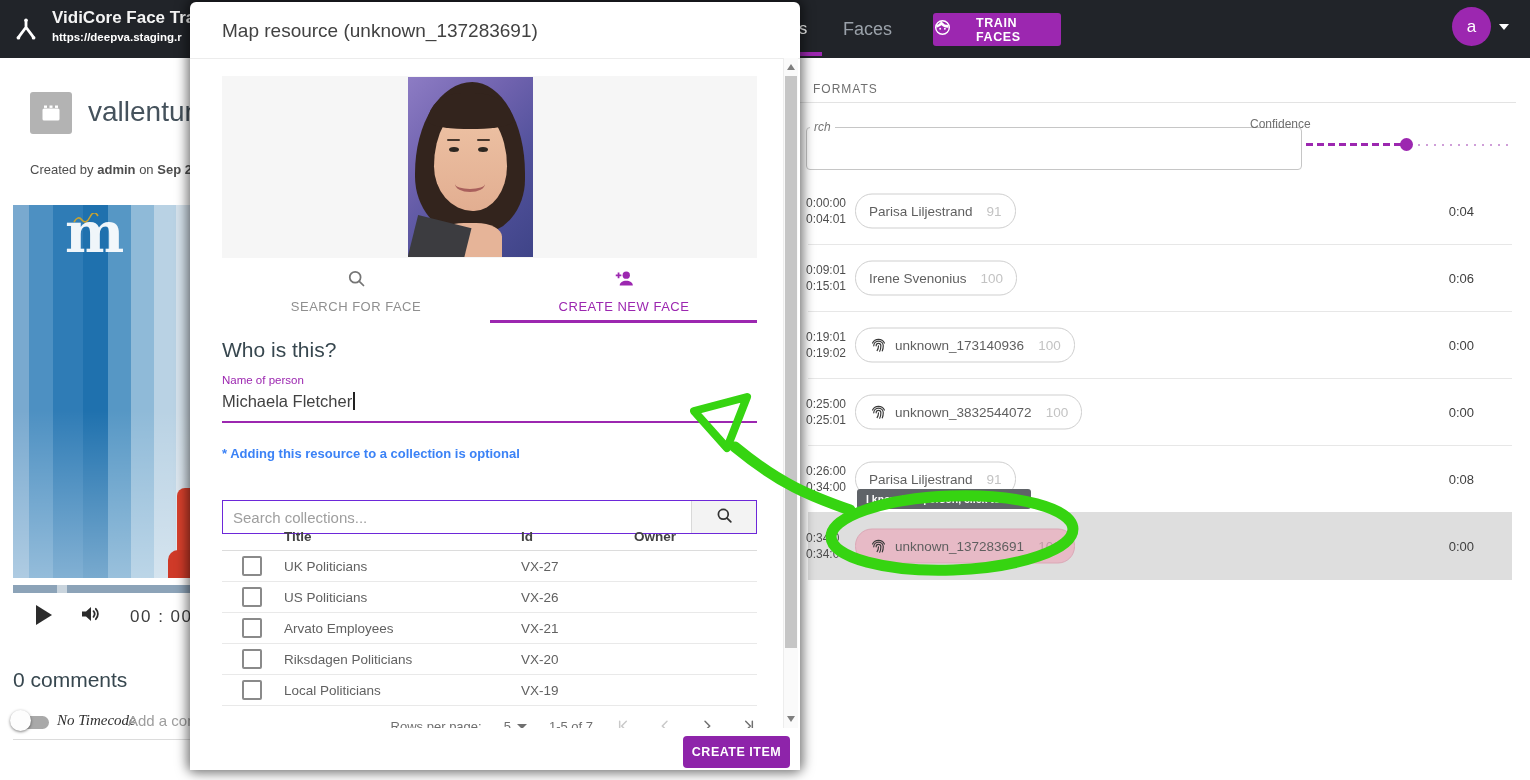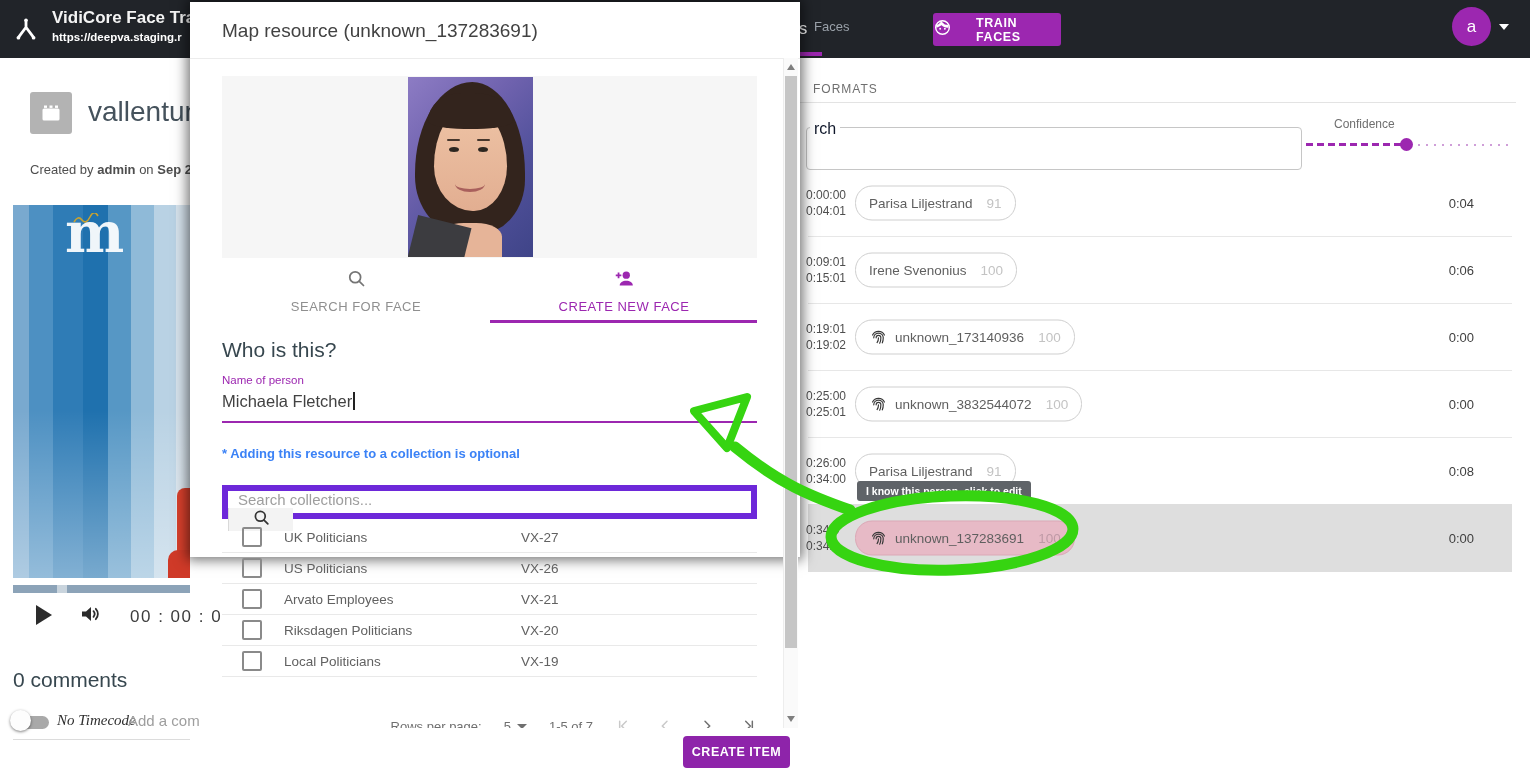--- a/index.html
+++ b/index.html
@@ -6,21 +6,21 @@
   .stage{position:relative;width:1530px;height:780px;overflow:hidden;background:#ffffff;
          font-family:"Liberation Sans",sans-serif;-webkit-font-smoothing:antialiased;}
 
   
   .topbar{position:absolute;left:0;top:0;width:1530px;height:58px;background:#212429;z-index:1;}
   .app-logo{position:absolute;left:12px;top:15px;width:28px;height:28px;color:#fff;}
   .app-title{position:absolute;left:52px;top:8px;font-size:17px;font-weight:bold;color:#f4f4f4;white-space:nowrap;}
   .app-url{position:absolute;left:52px;top:31px;font-size:11.5px;font-weight:bold;color:#ffffff;white-space:nowrap;}
   .tab-frag{position:absolute;left:799px;top:19px;font-size:16.5px;color:#ffffff;}
   .tab-underline{position:absolute;left:797px;top:52px;width:25px;height:4px;background:#9c27b0;}
-  .tab-faces{position:absolute;left:814px;top:19px;font-size:13px;color:#9aa1a9;cursor:pointer;}
+  .tab-faces{position:absolute;left:843px;top:19px;font-size:18px;color:#9aa1a9;cursor:pointer;}
   .train-btn{position:absolute;left:933px;top:13px;width:128px;height:33px;background:#9c27b0;border-radius:3px;
              display:flex;align-items:center;justify-content:center;gap:24px;color:#fff;}
   .train-btn .lbl{font-size:12.5px;font-weight:bold;letter-spacing:.6px;}
   .avatar{position:absolute;left:1452px;top:7px;width:39px;height:39px;border-radius:50%;background:#9c27b0;
           display:flex;align-items:center;justify-content:center;color:#fff;font-size:17px;}
   .avatar-caret{position:absolute;left:1499px;top:24px;width:0;height:0;border-left:5px solid transparent;
           border-right:5px solid transparent;border-top:6px solid #ffffff;}
 
   
   .asset-icon{position:absolute;left:30px;top:92px;width:42px;height:42px;background:#b3b3b3;border-radius:3px;
@@ -49,47 +49,47 @@
            box-shadow:0 1px 3px rgba(0,0,0,.5);}
   .no-tc{position:absolute;left:57px;top:712px;font-family:"Liberation Serif",serif;font-style:italic;
          font-size:15px;color:#2f2f2f;}
   .add-comment{position:absolute;left:128px;top:712px;font-size:15px;color:#9e9e9e;white-space:nowrap;cursor:text;}
   .left-div{position:absolute;left:13px;top:739px;width:177px;height:1px;background:#dcdcdc;}
 
   
   .formats-lbl{position:absolute;left:813px;top:82px;font-size:12px;letter-spacing:1px;color:#6f6f6f;}
   .formats-div{position:absolute;left:800px;top:102px;width:716px;height:1px;background:#e3e3e3;}
   .fsearch{position:absolute;left:806px;top:127px;width:494px;height:41px;border:1px solid #c6c6c6;border-radius:4px;}
-  .fsearch-lbl{position:absolute;left:810px;top:120px;font-size:16px;color:#0f172a;background:#fff;padding:0 4px;}
-  .conf-lbl{position:absolute;left:1334px;top:117px;font-size:12px;color:#6f6f6f;}
+  .fsearch-lbl{position:absolute;left:810px;top:120px;font-size:12px;color:#737373;background:#fff;padding:0 4px;font-style:italic;}
+  .conf-lbl{position:absolute;left:1250px;top:117px;font-size:12px;color:#6f6f6f;}
   .conf-solid{position:absolute;left:1306px;top:143px;width:96px;height:3px;
       background:repeating-linear-gradient(90deg,#9c27b0 0 7px,transparent 7px 11px);}
   .conf-thumb{position:absolute;left:1400px;top:138px;width:13px;height:13px;border-radius:50%;background:#9c27b0;cursor:pointer;}
   .conf-dots{position:absolute;left:1418px;top:144px;width:94px;height:2px;
       background:repeating-linear-gradient(90deg,#cf9ed8 0 2px,transparent 2px 8px);}
 
-  .face-list{position:absolute;left:808px;top:170px;width:704px;z-index:0;}
+  .face-list{position:absolute;left:808px;top:178px;width:704px;z-index:0;}
   .frow{position:relative;height:66px;border-bottom:1px solid #e7e7e7;}
   .frow:nth-child(5){border-bottom:none;}
   .frow.hl{background:#dedede;border-bottom:none;height:68px;}
   .ftimes{position:absolute;left:-2px;top:50%;transform:translateY(-50%);font-size:12px;color:#4e4e4e;line-height:16px;}
   .chip{position:absolute;left:47px;top:50%;transform:translateY(-50%);display:inline-flex;align-items:center;
         height:33px;padding:0 13px;border:1px solid #cfcfcf;border-radius:17px;background:#fff;
         font-size:13.5px;color:#5f5f5f;white-space:nowrap;cursor:pointer;}
   .chip .fp{display:inline-flex;margin-right:7px;color:#3a3a3a;}
   .chip-score{color:#c3c3c3;margin-left:14px;}
   .chip.pink{background:#e7bac6;border-color:#dba8b6;}
   .chip.pink .chip-score{color:#bf9aa6;}
   .fdur{position:absolute;right:38px;top:50%;transform:translateY(-50%);font-size:13px;color:#3f3f3f;}
   .tooltip{position:absolute;left:49px;top:311px;background:#5f6368;color:#fff;font-size:10.5px;font-weight:bold;
            padding:4px 9px;border-radius:3px;white-space:nowrap;z-index:3;}
 
   
-  .modal{position:absolute;left:190px;top:2px;width:610px;height:555px;background:#fff;z-index:5;
-         box-shadow:0 0 12px 3px rgba(0,0,0,.55);border-radius:0;}
+  .modal{position:absolute;left:190px;top:2px;width:610px;height:768px;background:#fff;z-index:5;
+         box-shadow:0 0 12px 3px rgba(0,0,0,.55);border-radius:6px;}
   .m-title{position:absolute;left:32px;top:18px;font-size:19px;color:#424242;white-space:nowrap;}
   .m-hdiv{position:absolute;left:0;top:56px;width:610px;height:1px;background:#ececec;}
   .photo-band{position:absolute;left:32px;top:74px;width:535px;height:182px;background:#f6f6f6;}
   .photo{position:absolute;left:186px;top:1px;width:125px;height:180px;overflow:hidden;
          background:linear-gradient(135deg,#8d7cc4 0%,#6f62ae 35%,#51519b 65%,#3f4488 100%);}
   .ph-hair{position:absolute;left:7px;top:5px;width:110px;height:152px;background:#33241d;
            border-radius:52% 48% 42% 44%/60% 60% 36% 38%;}
   .ph-neck{position:absolute;left:30px;bottom:0;width:64px;height:34px;background:#e6b498;border-radius:40% 40% 0 0;}
   .ph-face{position:absolute;left:26px;top:30px;width:73px;height:104px;background:linear-gradient(#eec3a5,#e2ae91);
            border-radius:48% 52% 46% 54%/58% 58% 44% 44%;}
@@ -107,22 +107,22 @@
   .m-tab .tlbl{display:block;margin-top:6px;font-size:13px;letter-spacing:.5px;}
   .m-tab.t1{left:32px;color:#8f8f8f;}
   .m-tab.t2{left:300px;color:#9c27b0;}
   .tab-active-line{position:absolute;left:300px;top:318px;width:267px;height:3px;background:#9c27b0;}
   .who{position:absolute;left:32px;top:336px;font-size:21px;color:#37474f;}
   .name-lbl{position:absolute;left:32px;top:372px;font-size:11.5px;color:#9c27b0;}
   .name-val{position:absolute;left:32px;top:390px;font-size:16.5px;color:#424242;white-space:nowrap;cursor:text;}
   .caret-bar{display:inline-block;width:1.5px;height:18px;background:#222;vertical-align:-3px;margin-left:1px;}
   .name-line{position:absolute;left:32px;top:419px;width:535px;height:2px;background:#9c27b0;}
   .coll-note{position:absolute;left:32px;top:444px;font-size:13px;font-weight:bold;color:#3b82f6;}
-  .coll-search{position:absolute;left:32px;top:483px;width:535px;height:34px;border:6px solid #6d28d9;
-               box-sizing:border-box;display:flex;flex-direction:column;}
+  .coll-search{position:absolute;left:32px;top:498px;width:535px;height:34px;border:1px solid #6d28d9;
+               box-sizing:border-box;display:flex;}
   .coll-search input{flex:1;border:none;outline:none;padding:0 10px;font-size:15px;color:#424242;
                font-family:"Liberation Sans",sans-serif;}
   .coll-search input::placeholder{color:#9e9e9e;}
   .coll-search .sbtn{width:64px;background:#f3f3f3;border-left:1px solid #d9d9d9;display:flex;align-items:center;
                justify-content:center;color:#333;cursor:pointer;}
   .ctable{position:absolute;left:32px;top:520px;width:535px;font-size:13.5px;color:#616161;}
   .hrow{display:flex;height:28px;align-items:center;border-bottom:1px solid #dcdcdc;font-weight:bold;color:#424242;}
   .crow{display:flex;height:30px;align-items:center;border-bottom:1px solid #e9e9e9;}
   .c0{width:62px;box-sizing:border-box;padding-left:20px;}
   .c1{width:237px;} .c2{width:113px;} .c3{flex:1;}
@@ -397,20 +397,26 @@
         <span>
           <svg width="19" height="19" viewBox="0 0 24 24" fill="none" stroke="#333" stroke-width="2.2" stroke-linecap="round">
             <circle cx="10.5" cy="10.5" r="6.2"></circle>
               <path d="M15.2 15.2L20 20"></path>
           </svg>
         </span>
       </div>
     </div>
 
     <div class="ctable">
+      <div class="hrow">
+        <div class="c0"></div>
+        <div class="c1">Title</div>
+        <div class="c2">Id</div>
+        <div class="c3">Owner</div>
+      </div>
       <div id="coll-rows">
   <div class="crow">
     <div class="c0">
               <div class="cb"></div>
             </div>
     <div class="c1">UK Politicians</div>
     <div class="c2">VX-27</div>
     <div class="c3"></div>
   </div>
 

